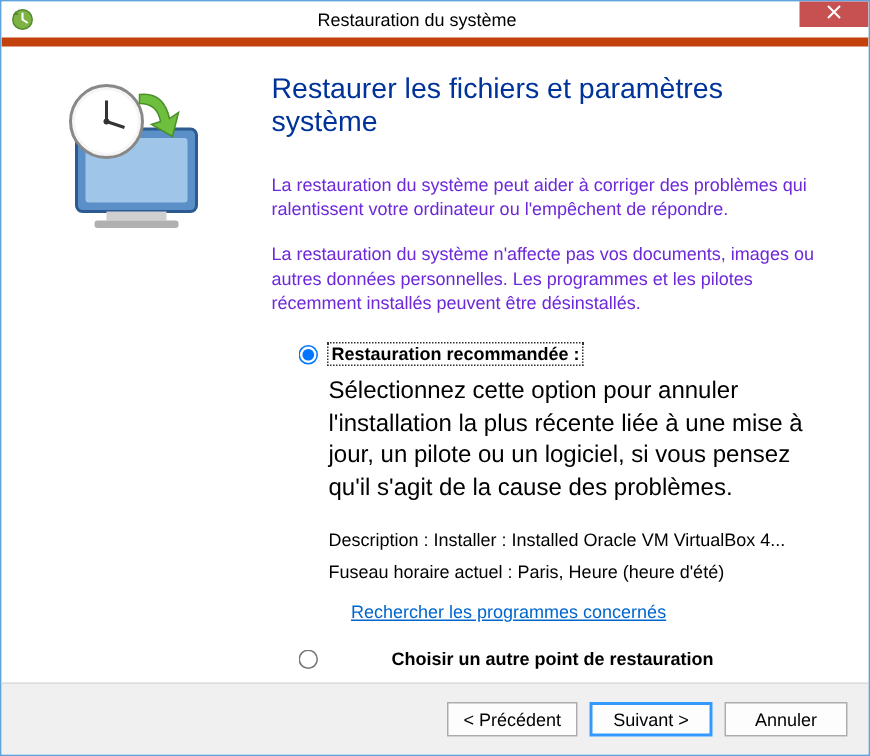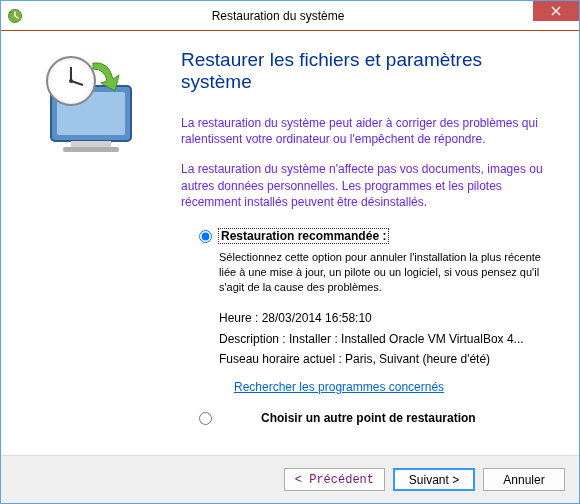--- a/index.html
+++ b/index.html
@@ -10,21 +10,21 @@
     background: #fff;
     color: #000;
     width: 580px;
     height: 504px;
     overflow: hidden;
     border: 1px solid #5fa2dd;
   }
   .titlebar {
     height: 30px;
     background: #fff;
-    border-bottom: 1px solid #c2410c;
+    border-bottom: 6px solid #c2410c;
     display: flex;
     align-items: center;
     position: relative;
     gap: 23px;
   }
   .titlebar-icon {
     width: 16px; height: 16px;
     margin-left: 6px;
   }
   .titlebar-title {
@@ -89,21 +89,21 @@
     border: 1px dotted #333;
     padding: 0 2px;
     display: inline-block;
     font-weight: bold;
   }
   .radio-label.nodash {
     border: 1px solid transparent;
   }
   .radio-desc {
     margin-left: 20px;
-    font-size: 11px;
+    font-size: 16px;
     line-height: 1.35;
     margin-bottom: 14px;
   }
   .details {
     margin-left: 20px;
     font-size: 12px;
     line-height: 1.7;
   }
   .link {
     color: #0066cc;
@@ -131,23 +131,22 @@
     min-width: 82px;
     height: 23px;
     background: #fdfdfd;
     border: 1px solid #acacac;
     font-size: 12px;
     font-family: inherit;
     cursor: pointer;
     padding: 0 10px;
   }
   .btn:disabled {
-    color: #701a75;
+    color: #000000;
     cursor: default;
-    font-family: Liberation Mono, monospace;
   }
   .btn.default {
     border: 2px solid #3399ff;
     padding: 0 9px;
     height: 23px;
   }
 </style>
 </head>
 <body>
 
@@ -197,23 +196,22 @@
     <div class="radio-group">
 
       <label class="radio-row">
         <input type="radio" name="restore" checked="" style="">
         <span class="radio-label">Restauration recommandée :</span>
       </label>
 
       <div class="radio-desc">Sélectionnez cette option pour annuler l'installation la plus récente liée à une mise à jour, un pilote ou un logiciel, si vous pensez qu'il s'agit de la cause des problèmes.</div>
 
       <div class="details">
-        <div>Heure : 28/03/2014 16:58:10</div>
         <div>Description : Installer : Installed Oracle VM VirtualBox 4...</div>
-        <div>Fuseau horaire actuel : Paris, Suivant (heure d'été)</div>
+        <div>Fuseau horaire actuel : Paris, Heure (heure d'été)</div>
       </div>
 
       <a class="link">Rechercher les programmes concernés</a>
 
       <label class="radio-row second-radio">
         <input type="radio" name="restore" style="">
         <span class="radio-label nodash">Choisir un autre point de restauration</span>
       </label>
 
     </div>

